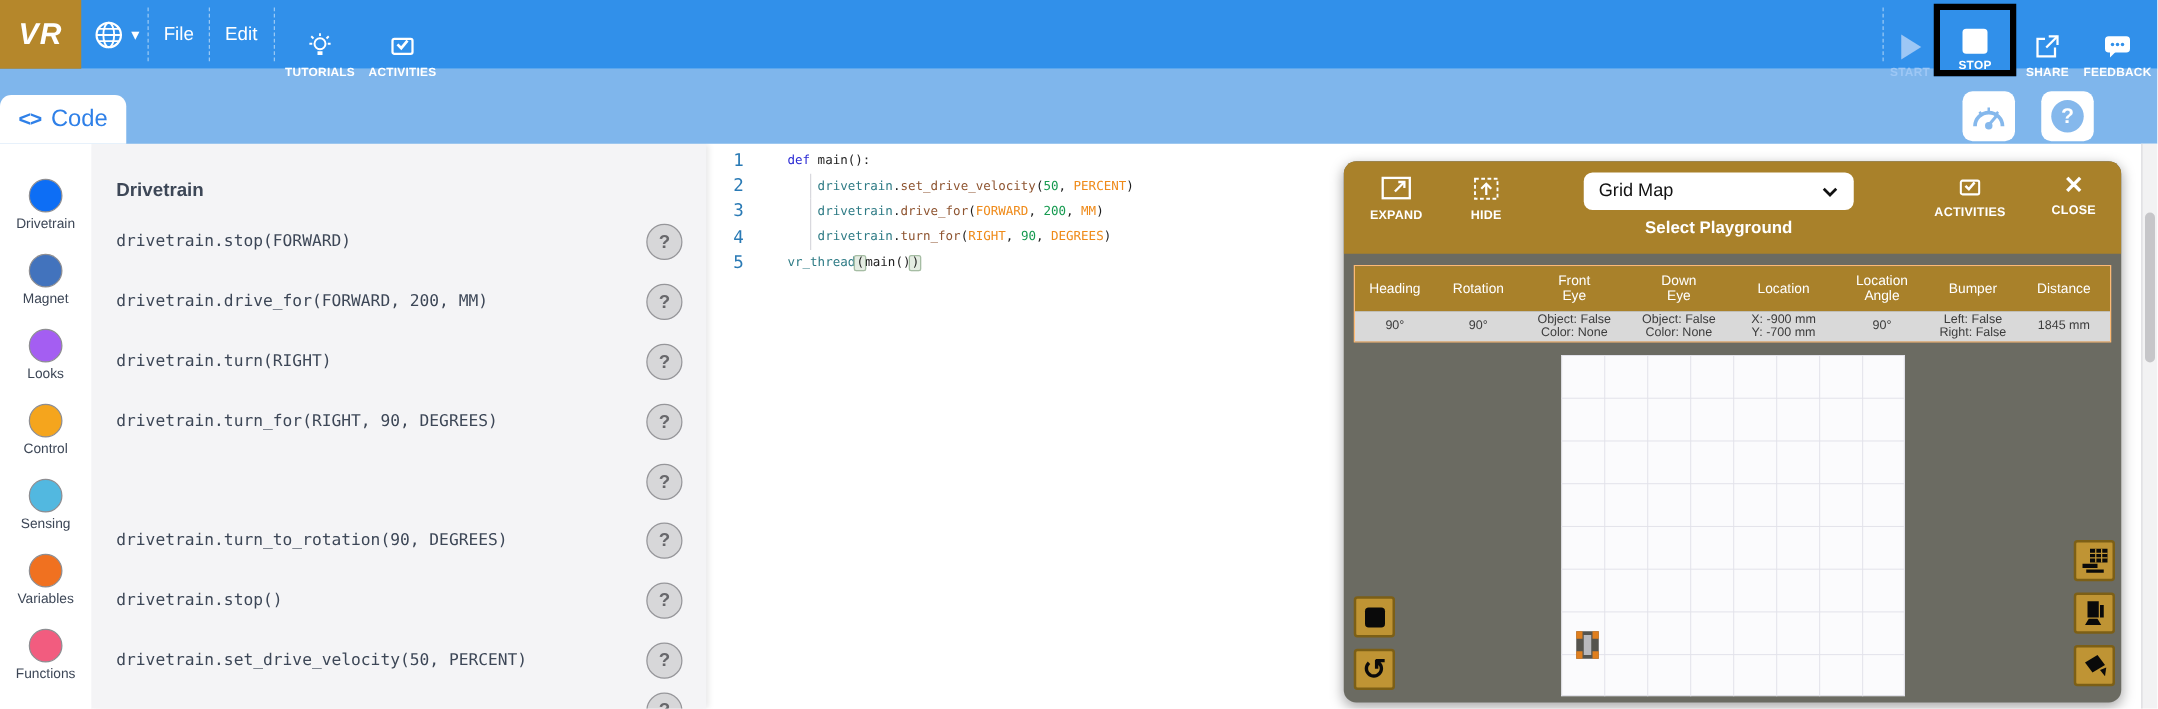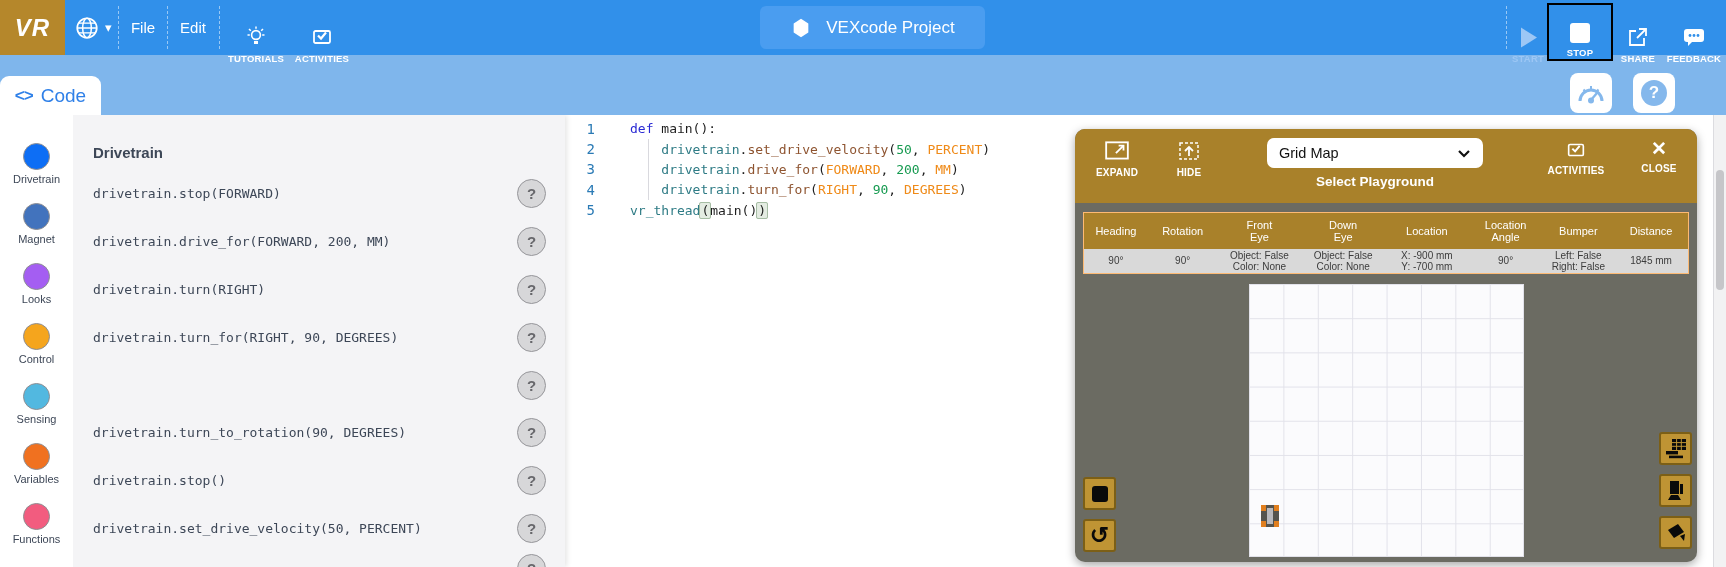--- a/index.html
+++ b/index.html
@@ -14,21 +14,21 @@
   .globe-group{position:absolute;left:74px;top:0;height:55px;display:flex;align-items:center;gap:5px;}
   .caret{color:#fff;font-size:13px;}
   .vsep{position:absolute;top:6px;height:43px;border-left:1px dashed rgba(255,255,255,.5);}
   .menu-btn{position:absolute;top:0;height:55px;color:#fff;font-size:15px;}
   .tb-icon-btn{position:absolute;top:0;height:55px;display:flex;flex-direction:column;align-items:center;justify-content:center;
                gap:4px;color:#fff;font-size:9.5px;font-weight:bold;letter-spacing:.2px;margin-top:17px;}
   .tb-icon-btn svg{display:block;}
   .project-btn{position:absolute;left:760px;top:6px;width:225px;height:43px;background:#4a9df0;border-radius:6px;
                display:flex;align-items:center;justify-content:center;gap:14px;color:#fff;font-size:17px;cursor:pointer;}
   .start-dim{color:#9dc7f5;}
-  .stop-box{position:absolute;left:1547px;top:3px;width:66px;height:58px;border:2px solid #000000;
+  .stop-box{position:absolute;left:1547px;top:3px;width:66px;height:58px;border:5px solid #000000;
             box-sizing:border-box;z-index:60;display:flex;align-items:center;justify-content:center;background:#3190ea;}
   .stop-box .tb-icon-btn{position:static;height:auto;}
   .stop-square{width:20px;height:20px;background:#fff;border-radius:3px;}
 
   
   .subbar{position:absolute;left:0;top:55px;width:1726px;height:60px;background:#7fb6ec;z-index:30;}
   .code-tab{position:absolute;left:0;top:21px;width:101px;height:39px;background:#fff;border-radius:9px 9px 0 0;
             display:flex;align-items:center;justify-content:center;gap:8px;color:#2f80e8;font-size:19px;cursor:pointer;}
   .code-glyph{font-weight:bold;font-size:17px;letter-spacing:-1px;}
   .sq-btn{position:absolute;top:18px;width:42px;height:40px;background:#fff;border-radius:8px;
@@ -53,21 +53,21 @@
             background:#d7d7d9;border:1.5px solid #96969a;box-sizing:border-box;color:#67676b;
             font-weight:bold;font-size:15px;display:flex;align-items:center;justify-content:center;}
   .pal-partial{position:absolute;left:444px;top:439px;}
   .pal-partial .pal-help{margin:0;}
 
   
   .editor{position:absolute;left:565px;top:115px;width:1161px;height:452px;background:#fff;padding-top:3.5px;
           box-sizing:border-box;font-family:"DejaVu Sans Mono",monospace;}
   .ed-line{height:20.35px;display:flex;align-items:center;position:relative;white-space:pre;}
   .lnum{display:inline-block;width:30px;text-align:right;color:#2a7ab5;font-size:14px;flex:none;}
-  .lcode{padding-left:35px;font-size:13px;}
+  .lcode{padding-left:35px;font-size:10px;}
   .guide{position:absolute;left:83px;top:0;bottom:0;border-left:1px solid #d9d9de;}
   .tk-kw{color:#2a2ad4;}
   .tk-obj{color:#2e7b85;}
   .tk-method{color:#8e5430;}
   .tk-num{color:#169a50;}
   .tk-const{color:#ef8a18;}
   .tk-plain{color:#1e1e1e;}
   .tk-bhl{color:#1e1e1e;background:#e4ece2;border:1px solid #a6bda4;border-radius:2px;padding:0 1px;margin:0 -1px;}
 
   
@@ -143,26 +143,20 @@
   </button>
 
   <button class="tb-icon-btn" style="left:293px;width:58px">
     <svg width="24" height="24" viewBox="0 0 24 24">
       <rect x="4" y="6" width="16" height="12" rx="1.5" fill="none" stroke="#fff" stroke-width="1.8"></rect>
       <polyline points="8,10.5 11,13.5 16,7.5" fill="none" stroke="#fff" stroke-width="2.2"></polyline>
     </svg>
     <span>ACTIVITIES</span>
   </button>
 
-  <div class="project-btn">
-    <svg width="22" height="24" viewBox="0 0 24 24">
-      <polygon points="12,2 20,7 20,17 12,22 4,17 4,7" fill="#fff"></polygon>
-    </svg>
-    <span>VEXcode Project</span>
-  </div>
 
 
   <i class="vsep" style="left:1506px"></i>
 
   <button class="tb-icon-btn start-dim" style="left:1510px;width:36px">
     <svg width="20" height="23" viewBox="0 0 20 22">
       <polygon points="3,1 19,11 3,21" fill="#9dc7f5"></polygon>
     </svg>
     <span>START</span>
   </button>

